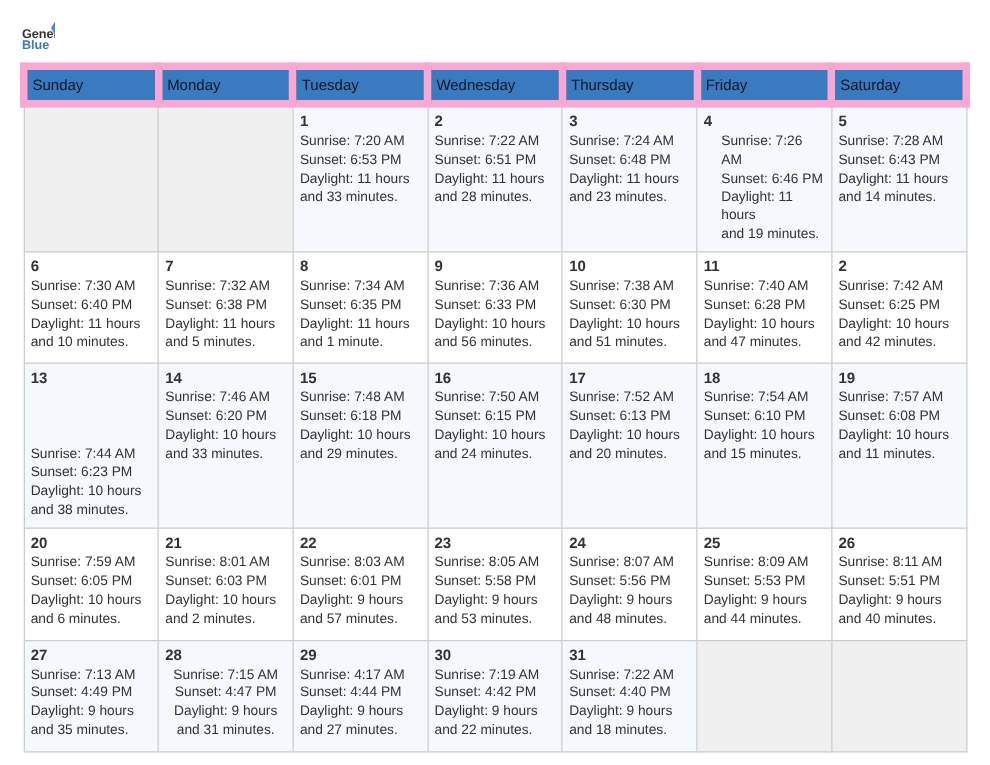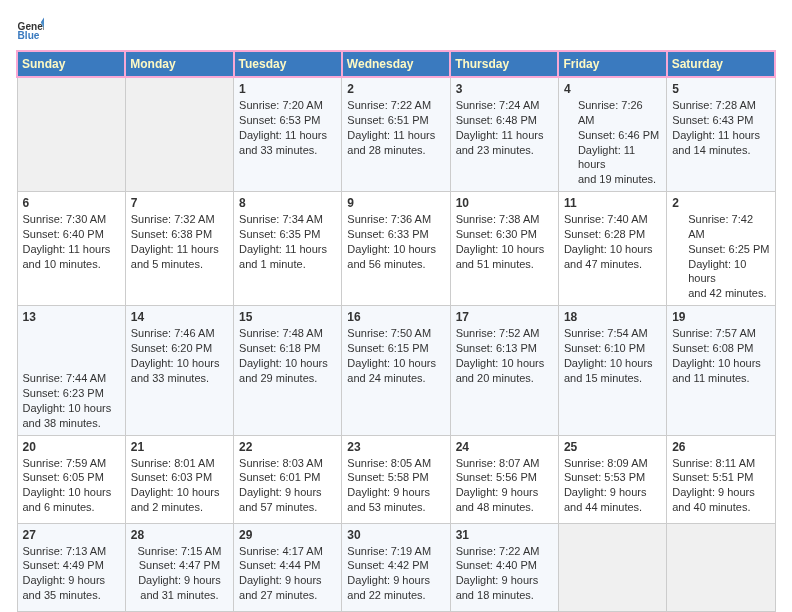--- a/index.html
+++ b/index.html
@@ -47,26 +47,26 @@
       margin-top: 2px;
     }
     .calendar {
       flex: 1;
       border-collapse: collapse;
       width: 100%;
       table-layout: fixed;
     }
     .calendar thead th {
       background: #3a7abf;
-      color: #fef9c3;
+      color: #0f172a;
       font-size: 12px;
-      font-weight: bold;
+      font-weight: normal;
       padding: 5px 4px;
       text-align: left;
-      border: 2px solid #f9a8d4;
+      border: 6px solid #f9a8d4;
     }
     .calendar tbody td {
       border: 1px solid #ccc;
       vertical-align: top;
       padding: 4px 5px;
       font-size: 10px;
       color: #333;
       background: #fff;
       height: 88px;
     }
@@ -204,21 +204,21 @@
           </td>
           <td>
             <span class="day-num">11</span>
             <div class="cell-text" style="white-space: pre-line;">Sunrise: 7:40 AM
 Sunset: 6:28 PM
 Daylight: 10 hours
 and 47 minutes.</div>
           </td>
           <td>
             <span class="day-num">2</span>
-            <div class="cell-text" style="white-space: pre-line; margin-left: 16px;">Sunrise: 7:42 AM
+            <div class="cell-text" style="white-space: pre-line;">Sunrise: 7:42 AM
 Sunset: 6:25 PM
 Daylight: 10 hours
 and 42 minutes.</div>
           </td>
         </tr>
         <tr>
           <td>
             <span class="day-num">13</span>
             <div class="cell-text" style="white-space: pre-line; margin-top: 47px;">Sunrise: 7:44 AM
 Sunset: 6:23 PM

